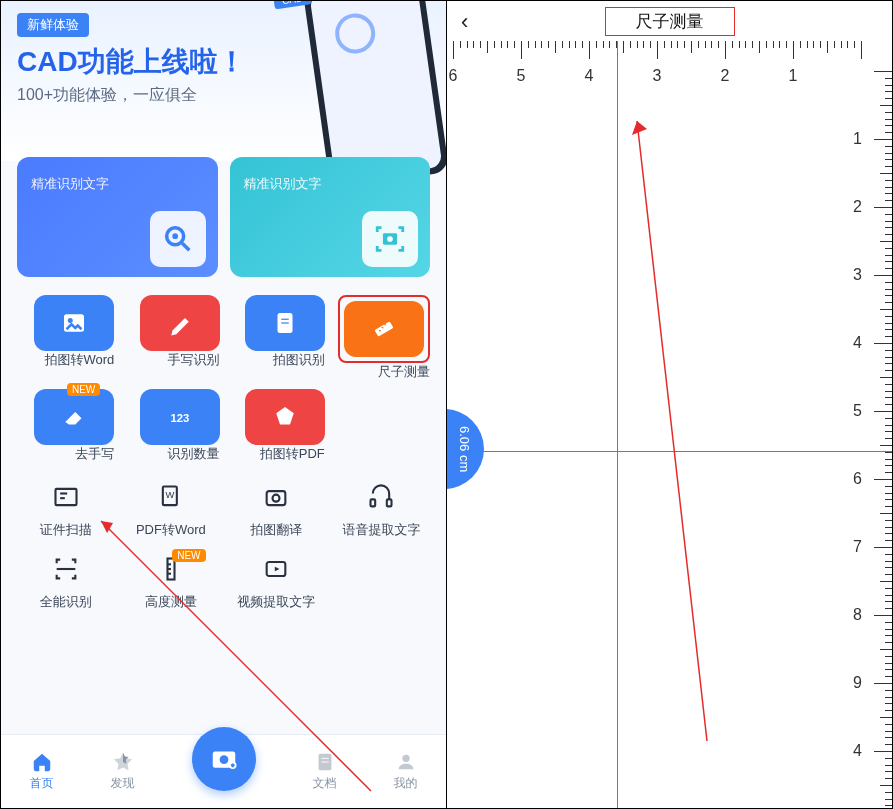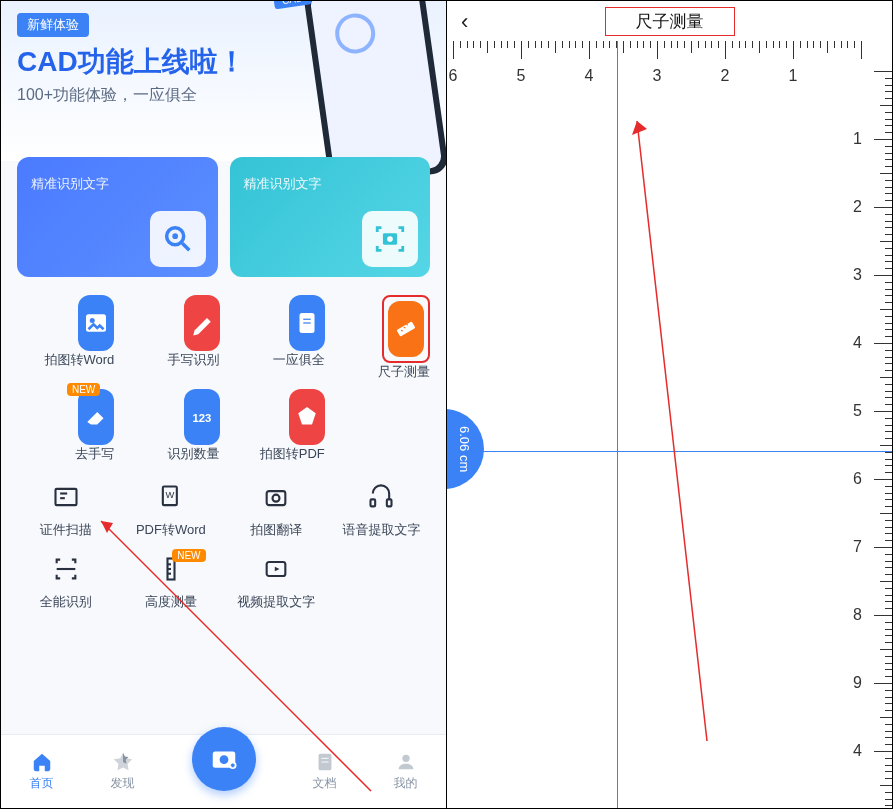--- a/index.html
+++ b/index.html
@@ -25,21 +25,21 @@
   .card-blue { background: linear-gradient(135deg,#4b7bff,#5b8eff); }
   .card-teal { background: linear-gradient(135deg,#34c3d6,#55d6e6); }
   .card-title { font-size: 20px; font-weight: 700; }
   .card-sub { font-size: 13px; opacity: .9; margin-top: 4px; }
   .card-icon { position: absolute; right: 12px; bottom: 10px; width: 56px; height: 56px; background: rgba(255,255,255,.9); border-radius: 10px; display:flex; align-items:center; justify-content:center; }
   .card-icon svg { width: 34px; height: 34px; }
 
   
   .grid { display: grid; grid-template-columns: repeat(4,1fr); gap: 8px 8px; padding: 18px 16px 6px; }
   .tile { display: flex; flex-direction: column; align-items: flex-end; gap: 0; position: relative; }
-  .tile-box { width: 36px; height: 56px; border-radius: 12px; display:flex; align-items:center; justify-content:center; }
+  .tile-box { width: 80px; height: 56px; border-radius: 12px; display:flex; align-items:center; justify-content:center; }
   .tile-label { font-size: 13px; color: #3b4658; text-align: center; }
   .ring { border: 2px solid #e52b2b; border-radius: 8px; padding: 4px; }
   .badge-sm { position:absolute; top:-6px; right:14px; background:#ff8a00; color:#fff; font-size:10px; padding:1px 5px; border-radius:4px; }
 
   .grid2 { display: grid; grid-template-columns: repeat(4,1fr); gap: 16px 8px; padding: 14px 16px 10px; }
   .tile2 { display:flex; flex-direction:column; align-items:center; gap:6px; position:relative; }
   .tile2-label { font-size: 13px; color:#3b4658; text-align:center; white-space:nowrap; }
   .ico24 { width:28px; height:28px; color:#293140; }
 
   
@@ -125,21 +125,21 @@
           <span class="tile-label">手写识别</span>
         </div>
         <div class="tile">
           <div class="tile-box" style="background:#3b82f6">
             <svg width="30" height="30" viewBox="0 0 24 24">
               <rect x="6" y="4" width="12" height="16" rx="2" fill="#fff"></rect>
               <line x1="9" y1="9" x2="15" y2="9" stroke="#3b82f6"></line>
               <line x1="9" y1="12" x2="15" y2="12" stroke="#3b82f6"></line>
             </svg>
           </div>
-          <span class="tile-label">一应俱全</span>
+          <span class="tile-label">拍图识别</span>
         </div>
         <div class="tile">
           <div class="ring">
             <div class="tile-box" style="background:#f97316">
               <svg width="30" height="30" viewBox="0 0 24 24">
                 <rect x="5" y="9" width="14" height="6" rx="1" fill="#fff" transform="rotate(-30 12 12)"></rect>
                 <path d="M8 11l1 1M11 10l1 1M14 9l1 1" stroke="#f97316" transform="rotate(-30 12 12)"></path>
               </svg>
             </div>
           </div>

